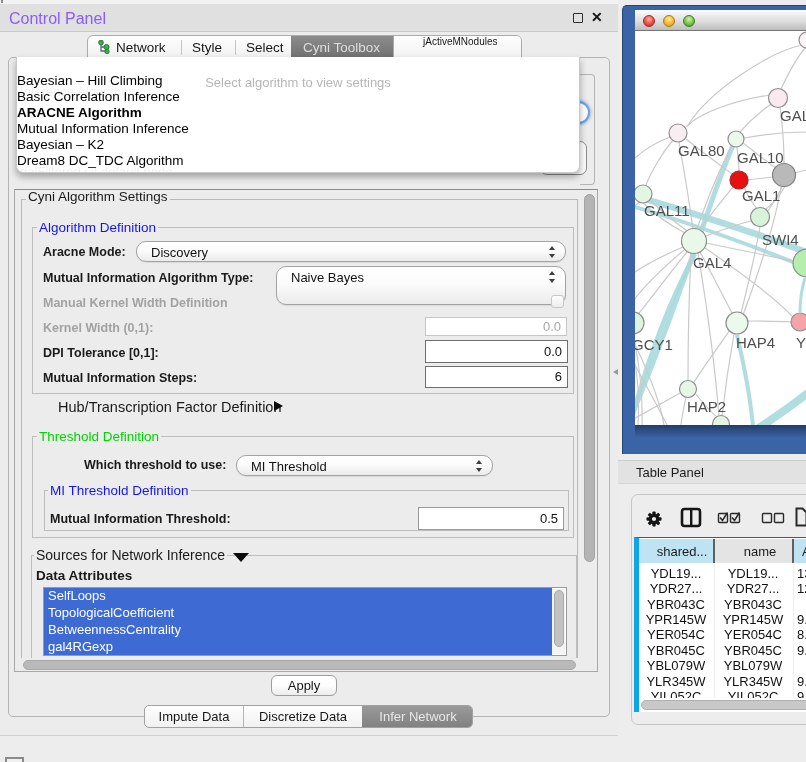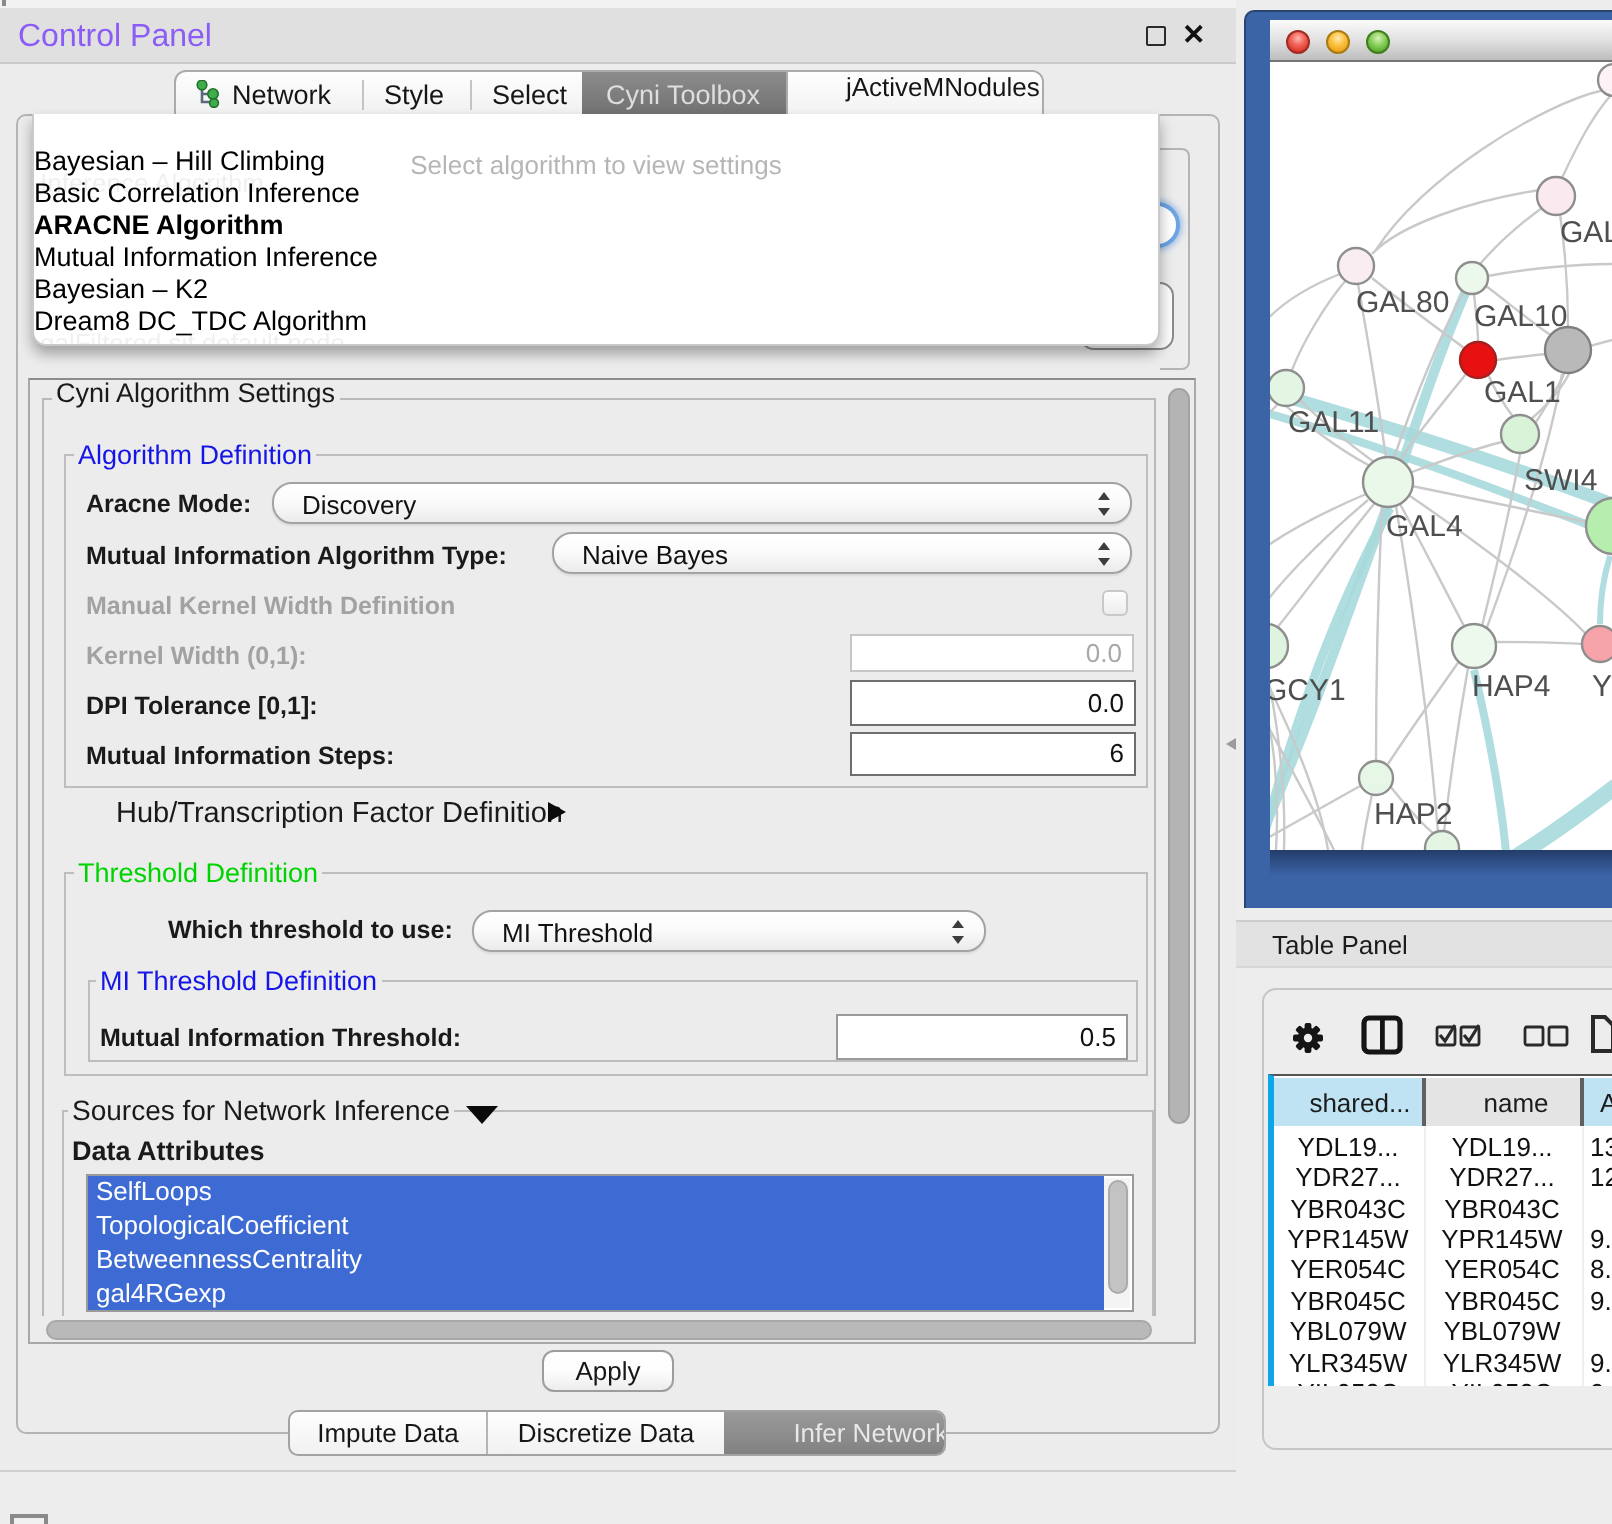--- a/index.html
+++ b/index.html
@@ -40,21 +40,21 @@
     <circle cx="9" cy="11.5" r="2.2" fill="#3fae4a" stroke="#1f7029" stroke-width="0.8"></circle>
   </svg>
   <div style="position:absolute;left:28px;top:4px;font-size:13.5px;color:#161616;">Network</div>
   <div style="position:absolute;left:93px;top:4px;width:1px;height:15px;background:#c4c4c4;"></div>
   <div style="position:absolute;left:104px;top:4px;font-size:13.5px;color:#161616;">Style</div>
   <div style="position:absolute;left:147px;top:4px;width:1px;height:15px;background:#c4c4c4;"></div>
   <div style="position:absolute;left:158px;top:4px;font-size:13.5px;color:#161616;">Select</div>
   <div style="position:absolute;left:203px;top:0;width:102px;height:23px;background:linear-gradient(180deg,#8c8c8c,#6f6f6f);"></div>
   <div style="position:absolute;left:215px;top:4px;font-size:13.5px;color:#dedede;">Cyni Toolbox</div>
   <div style="position:absolute;left:305px;top:0;width:130px;height:23px;background:linear-gradient(180deg,#fefefe,#f1f1f1);border-left:1px solid #ababab;"></div>
-  <div style="position:absolute;left:314px;top:0;font-size:13px;color:#161616;padding-left:21px;">jActiveMNodules</div>
+  <div style="position:absolute;left:314px;top:0;font-size:10px;color:#161616;padding-left:21px;">jActiveMNodules</div>
 </div>
 
 <div class="a" style="left:580px;top:74px;width:15px;height:111px;border:1px solid #b4b4b4;border-left:none;border-radius:0 4px 4px 0;"></div>
 <div class="a" style="left:500px;top:101px;width:90px;height:23px;border-radius:11.5px;border:2.5px solid #6ba3e3;background:#ffffff;box-shadow:0 0 3px 1px rgba(80,140,220,0.55);"></div>
 <div class="a" style="left:540px;top:141px;width:47px;height:34px;border:1px solid #8a8a8a;border-radius:7px;background:#fcfcfc;"></div>
 
 <div class="a" style="left:14px;top:189px;width:584px;height:483px;border:1px solid #a8a8a8;border-top-color:#8c8c8c;"></div>
 
 <div class="a" style="left:21px;top:199px;width:557px;height:459px;border:1px solid #b9b9b9;border-bottom:none;"></div>
 <div class="glbl" style="left:26px;top:190px;">Cyni Algorithm Settings</div>
@@ -65,21 +65,21 @@
 <div class="lbl" style="left:43px;top:245px;">Aracne Mode:</div>
 <div class="combo" style="left:136px;top:241px;width:430px;height:21px;">
     <span class="ctxt">Discovery</span>
     <span class="spin">
       <span class="u"></span>
       <span class="d"></span>
     </span>
   </div>
 
 <div class="lbl" style="left:43px;top:271px;">Mutual Information Algorithm Type:</div>
-<div class="combo" style="left:276px;top:266px;width:290px;height:21px;">
+<div class="combo" style="left:276px;top:266px;width:290px;height:39px;">
     <span class="ctxt">Naive Bayes</span>
     <span class="spin">
       <span class="u"></span>
       <span class="d"></span>
     </span>
   </div>
 
 <div class="lbl" style="left:43px;top:296px;color:#a2a2a2;">Manual Kernel Width Definition</div>
 <div class="a" style="left:551px;top:295px;width:13px;height:13px;border:1px solid #c8c8c8;border-radius:3px;background:linear-gradient(180deg,#fdfdfd,#ededed);"></div>
 
@@ -128,21 +128,21 @@
 <div class="a" style="left:584px;top:194px;width:11px;height:368px;background:#b4b4b4;border:1px solid #a2a2a2;border-radius:5.5px;"></div>
 <div class="a" style="left:15px;top:658px;width:582px;height:13px;background:#ececec;"></div>
 <div class="a" style="left:23px;top:660px;width:553px;height:10px;background:#b9b9b9;border:1px solid #a8a8a8;border-radius:5px;"></div>
 
 <div class="a" style="left:271px;top:675px;width:66px;height:21px;border:1px solid #9d9d9d;border-radius:6px;background:linear-gradient(180deg,#ffffff,#fdfdfd 50%,#ededed 100%);text-align:center;font-size:13px;color:#161616;line-height:19px;">Apply</div>
 
 <div class="a" style="left:144px;top:705px;width:329px;height:23px;border:1px solid #a2a2a2;border-radius:5px;background:linear-gradient(180deg,#fefefe,#f1f1f1);overflow:hidden;">
   <div style="position:absolute;left:0;top:0;width:98px;height:23px;text-align:center;font-size:13px;color:#161616;line-height:22px;">Impute Data</div>
   <div style="position:absolute;left:98px;top:0;width:1px;height:23px;background:#b5b5b5;"></div>
   <div style="position:absolute;left:99px;top:0;width:118px;height:23px;text-align:center;font-size:13px;color:#161616;line-height:22px;">Discretize Data</div>
-  <div style="position:absolute;left:217px;top:0;width:112px;height:23px;background:linear-gradient(180deg,#9a9a9a,#7f7f7f);text-align:right;font-size:13px;color:#e8e8e8;line-height:22px;">Infer Network</div>
+  <div style="position:absolute;left:217px;top:0;width:112px;height:23px;background:linear-gradient(180deg,#9a9a9a,#7f7f7f);text-align:center;font-size:13px;color:#e8e8e8;line-height:22px;">Infer Network</div>
 </div>
 
 <div class="a" style="left:5px;top:757px;width:19px;height:8px;border:2px solid #8a8a8a;background:#f0f0f0;"></div>
 
 <div class="a" style="left:16px;top:57px;width:564px;height:116px;background:#ffffff;border:1px solid #c9c9c9;border-top:none;border-radius:0 0 7px 7px;box-shadow:0 4px 7px rgba(0,0,0,0.32);overflow:hidden;">
   <div style="position:absolute;left:0;top:18px;width:100%;text-align:center;font-size:13px;color:#b6b6b6;">Select algorithm to view settings</div>
   <div style="position:absolute;left:3px;top:27px;font-size:13px;color:#000;opacity:0.06;">Inference Algorithm</div>
   <div style="position:absolute;left:3px;top:107px;font-size:13px;color:#000;opacity:0.06;">galFiltered.sif default node</div>
   <div style="position:absolute;left:0px;top:16px;font-size:13.5px;color:#000;line-height:16px;white-space:nowrap;">Bayesian – Hill Climbing<br>Basic Correlation Inference<br><b>ARACNE Algorithm</b><br>Mutual Information Inference<br>Bayesian – K2<br>Dream8 DC_TDC Algorithm</div>
 </div>
@@ -274,21 +274,21 @@
     <rect x="78.5" y="10.5" width="9" height="9" rx="1"></rect>
     <rect x="90.5" y="10.5" width="9" height="9" rx="1"></rect>
     <path d="M80 14.5 L82.5 17.5 L87.5 9.5" stroke-width="1.6"></path>
     <path d="M92 14.5 L94.5 17.5 L99.5 9.5" stroke-width="1.6"></path>
     <rect x="122.5" y="10.5" width="9" height="9" rx="1"></rect>
     <rect x="134.5" y="10.5" width="9" height="9" rx="1"></rect>
     <path d="M156.5 5.5 h6 l4 4 v13 h-10 z" stroke-width="2"></path>
   </g>
 </svg>
 
-<div class="a" style="left:634px;top:537px;width:172px;height:156px;background:#fff;border-top:1.5px solid #555;border-left:3px solid #0ea5e9;overflow:hidden;">
+<div class="a" style="left:634px;top:537px;width:172px;height:175px;background:#fff;border-top:1.5px solid #555;border-left:5px solid #0ea5e9;overflow:hidden;">
 
   <div style="position:absolute;left:0;top:1px;width:74px;height:24px;background:#bfe3f3;"></div>
   <div style="position:absolute;left:74px;top:1px;width:1.5px;height:24px;background:#606060;"></div>
   <div style="position:absolute;left:75.5px;top:1px;width:77.5px;height:24px;background:#e4e4e4;"></div>
   <div style="position:absolute;left:153px;top:1px;width:1.5px;height:24px;background:#606060;"></div>
   <div style="position:absolute;left:154.5px;top:1px;width:18px;height:24px;background:#bfe3f3;"></div>
   <div style="position:absolute;left:6px;top:6px;width:74px;text-align:center;font-size:13px;color:#1c1c1c;">shared...</div>
   <div style="position:absolute;left:82px;top:6px;width:78px;text-align:center;font-size:13px;color:#1c1c1c;">name</div>
   <div style="position:absolute;left:163px;top:6px;font-size:13px;color:#1c1c1c;">A</div>
 

